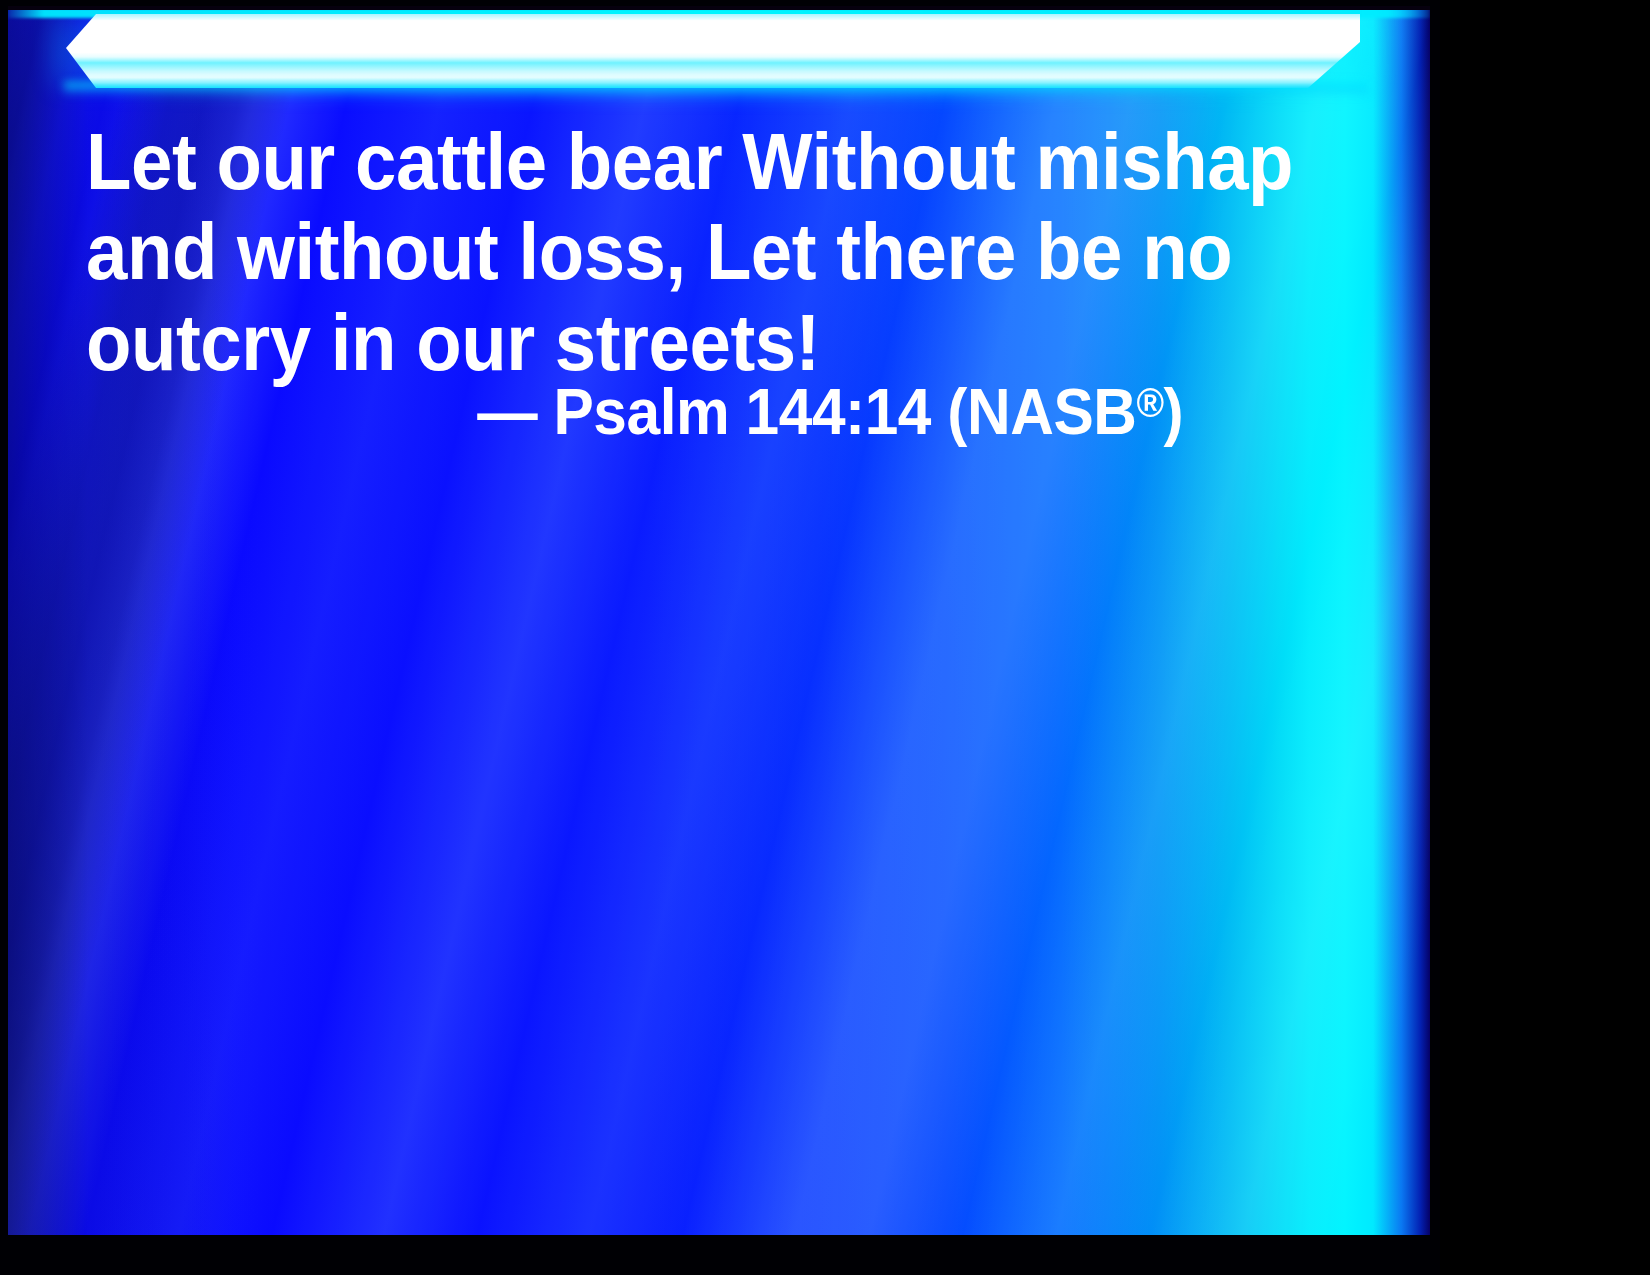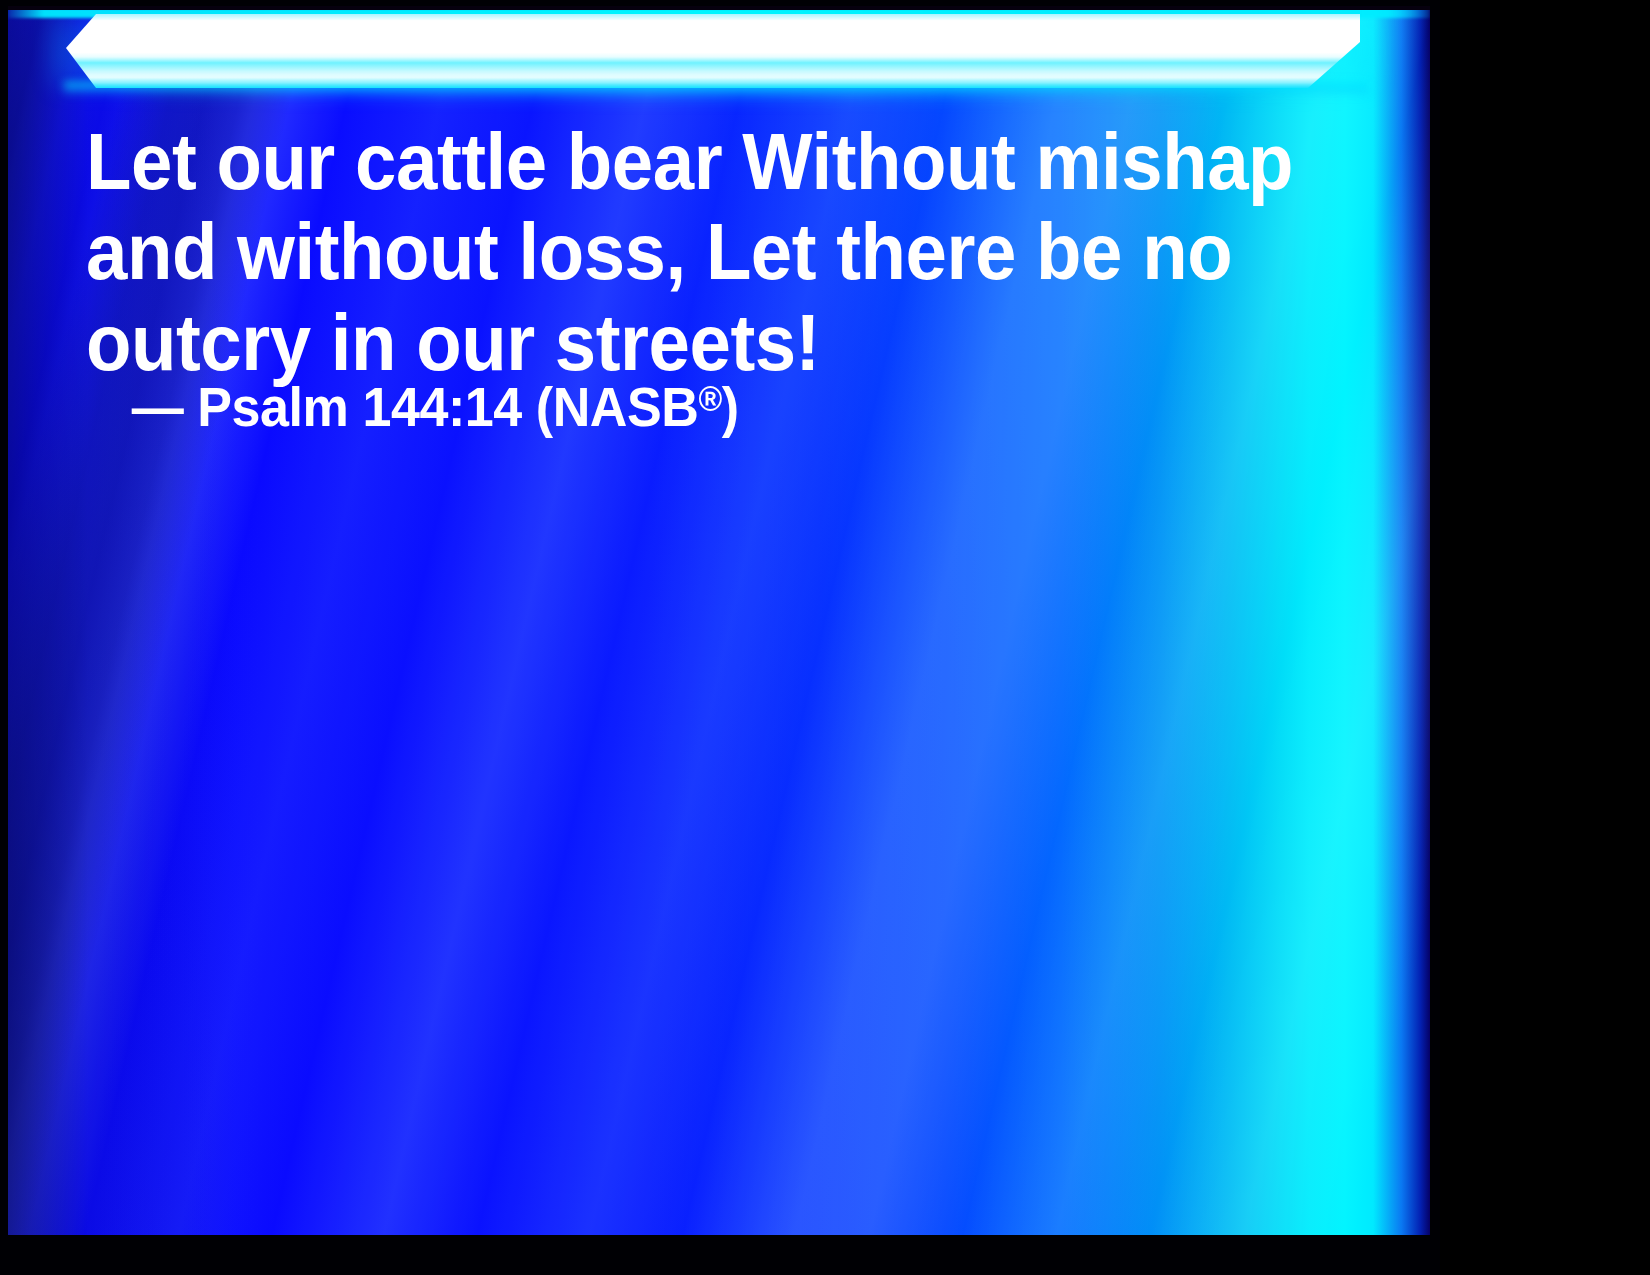--- a/index.html
+++ b/index.html
@@ -263,25 +263,25 @@
   }
 
   .attribution {
     position: absolute;
     left: 86px;
     top: 375px;
     width: 1436px;
     color: #ffffff;
     font-family: "Liberation Sans Narrow", "Liberation Sans", "DejaVu Sans Condensed", sans-serif;
     font-weight: bold;
-    font-size: 56px;
+    font-size: 65px;
     line-height: 1.13;
     letter-spacing: -0.5px;
     font-stretch: condensed;
-    text-align: left;
+    text-align: center;
   }
 
   .attribution .inner {
     display: inline-block;
     transform: scaleX(0.93);
     transform-origin: 100% 0;
     white-space: nowrap;
   }
 
   .reg {

